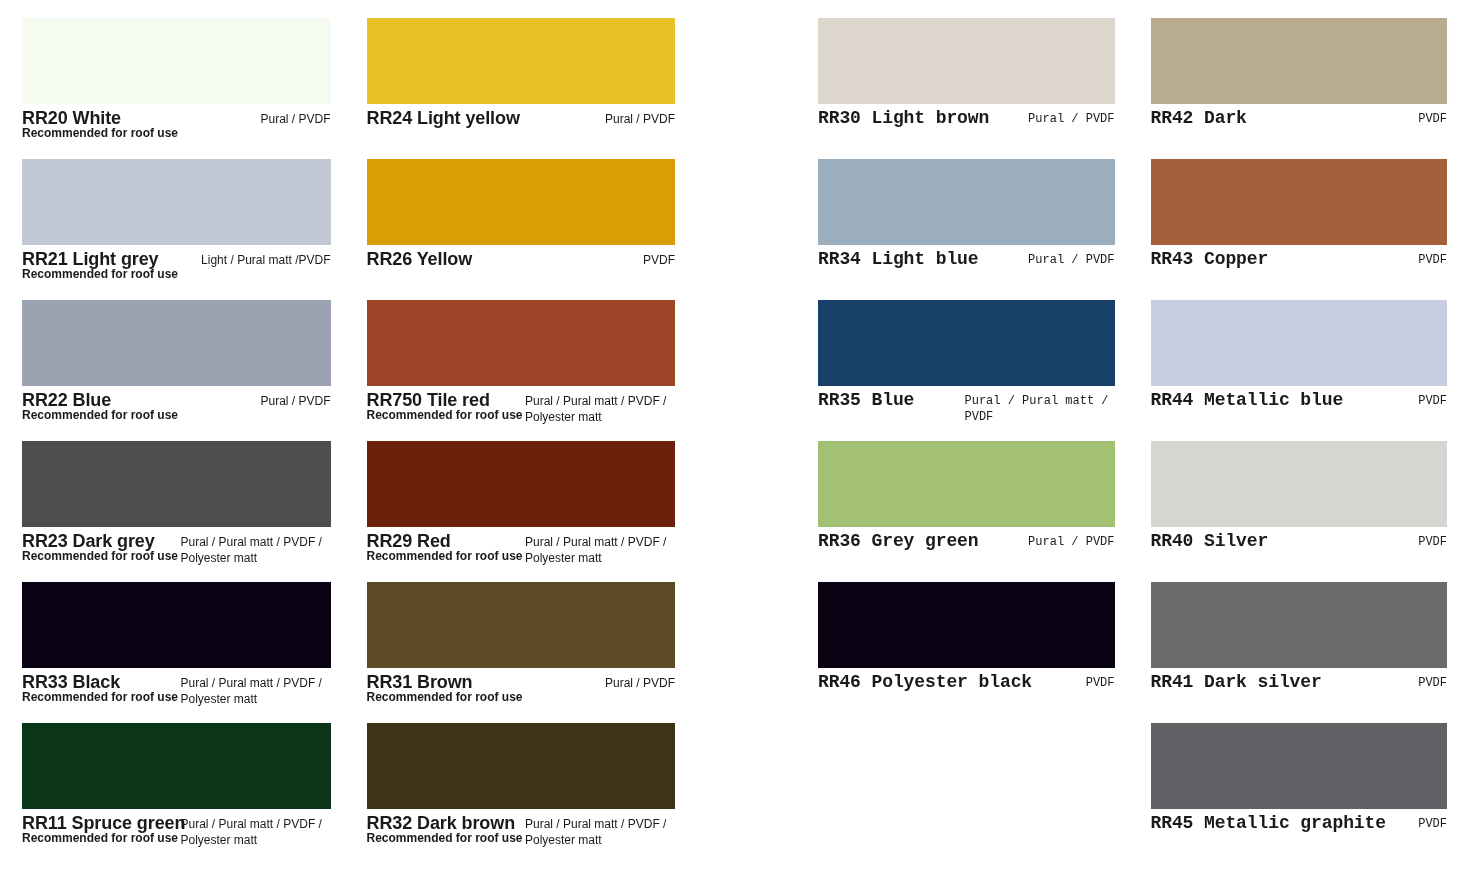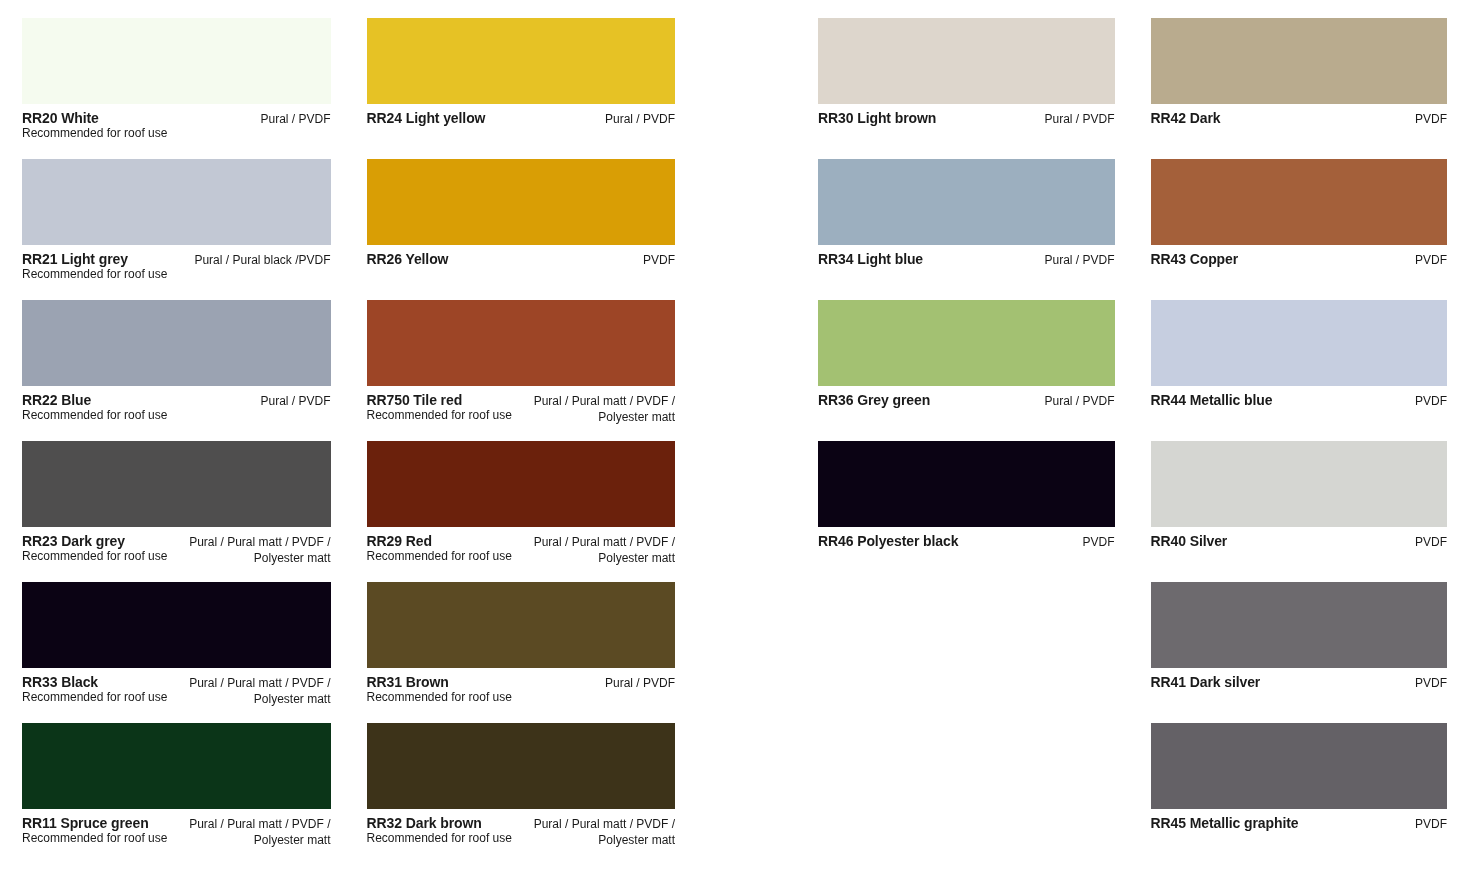--- a/index.html
+++ b/index.html
@@ -27,21 +27,21 @@
   }
 
   .panel {
     display: flex;
     flex-direction: row;
     flex: 0 0 auto;
   }
 
   .panel-left  { width: 653px; }
   .gutter      { width: 143px; flex: 0 0 143px; }
-  .panel-right { width: 629px; }
+  .panel-right { width: 629px; font-family: Liberation Mono, monospace; }
 
   .col {
     display: flex;
     flex-direction: column;
     flex: 1 1 0;
   }
   .col + .col { margin-left: 36px; }
 
   .swatch-cell {
     height: 141px;
@@ -65,42 +65,42 @@
     gap: 8px;
   }
 
   .meta-left {
     display: flex;
     flex-direction: column;
     min-width: 0;
   }
 
   .name {
-    font-size: 14px;
+    font-size: 18px;
     font-weight: bold;
     color: #1a1a1a;
     letter-spacing: -0.1px;
     line-height: 14px;
     white-space: nowrap;
   }
 
   .note {
     font-size: 12px;
-    font-weight: normal;
+    font-weight: bold;
     color: #1a1a1a;
     line-height: 16px;
     white-space: nowrap;
   }
   .note:empty { display: none; }
 
   .coatings {
     font-size: 12px;
     color: #1a1a1a;
     line-height: 16px;
-    text-align: right;
+    text-align: left;
     max-width: 150px;
     flex: 0 0 auto;
   }
 </style>
 </head>
 <body>
 
 <div class="sheet">
   <div class="panel panel-left">
     <div class="col">
@@ -114,21 +114,21 @@
             <div class="coatings">Pural / PVDF</div>
           </div>
         </div>
         <div class="swatch-cell">
           <div class="chip" style="background: rgb(194, 200, 212);"></div>
           <div class="meta">
             <div class="meta-left">
               <div class="name">RR21 Light grey</div>
               <div class="note">Recommended for roof use</div>
             </div>
-            <div class="coatings">Pural / Pural black /PVDF</div>
+            <div class="coatings">Light / Pural matt /PVDF</div>
           </div>
         </div>
         <div class="swatch-cell">
           <div class="chip" style="background: rgb(155, 163, 178);"></div>
           <div class="meta">
             <div class="meta-left">
               <div class="name">RR22 Blue</div>
               <div class="note">Recommended for roof use</div>
             </div>
             <div class="coatings">Pural / PVDF</div>
@@ -241,20 +241,29 @@
         <div class="swatch-cell">
           <div class="chip" style="background: rgb(156, 175, 191);"></div>
           <div class="meta">
             <div class="meta-left">
               <div class="name">RR34 Light blue</div>
             </div>
             <div class="coatings">Pural / PVDF</div>
           </div>
         </div>
         <div class="swatch-cell">
+          <div class="chip" style="background: rgb(23, 63, 103);"></div>
+          <div class="meta">
+            <div class="meta-left">
+              <div class="name">RR35 Blue</div>
+            </div>
+            <div class="coatings">Pural / Pural matt / PVDF</div>
+          </div>
+        </div>
+        <div class="swatch-cell">
           <div class="chip" style="background: rgb(163, 193, 114);"></div>
           <div class="meta">
             <div class="meta-left">
               <div class="name">RR36 Grey green</div>
             </div>
             <div class="coatings">Pural / PVDF</div>
           </div>
         </div>
         <div class="swatch-cell">
           <div class="chip" style="background: rgb(11, 3, 20);"></div>

